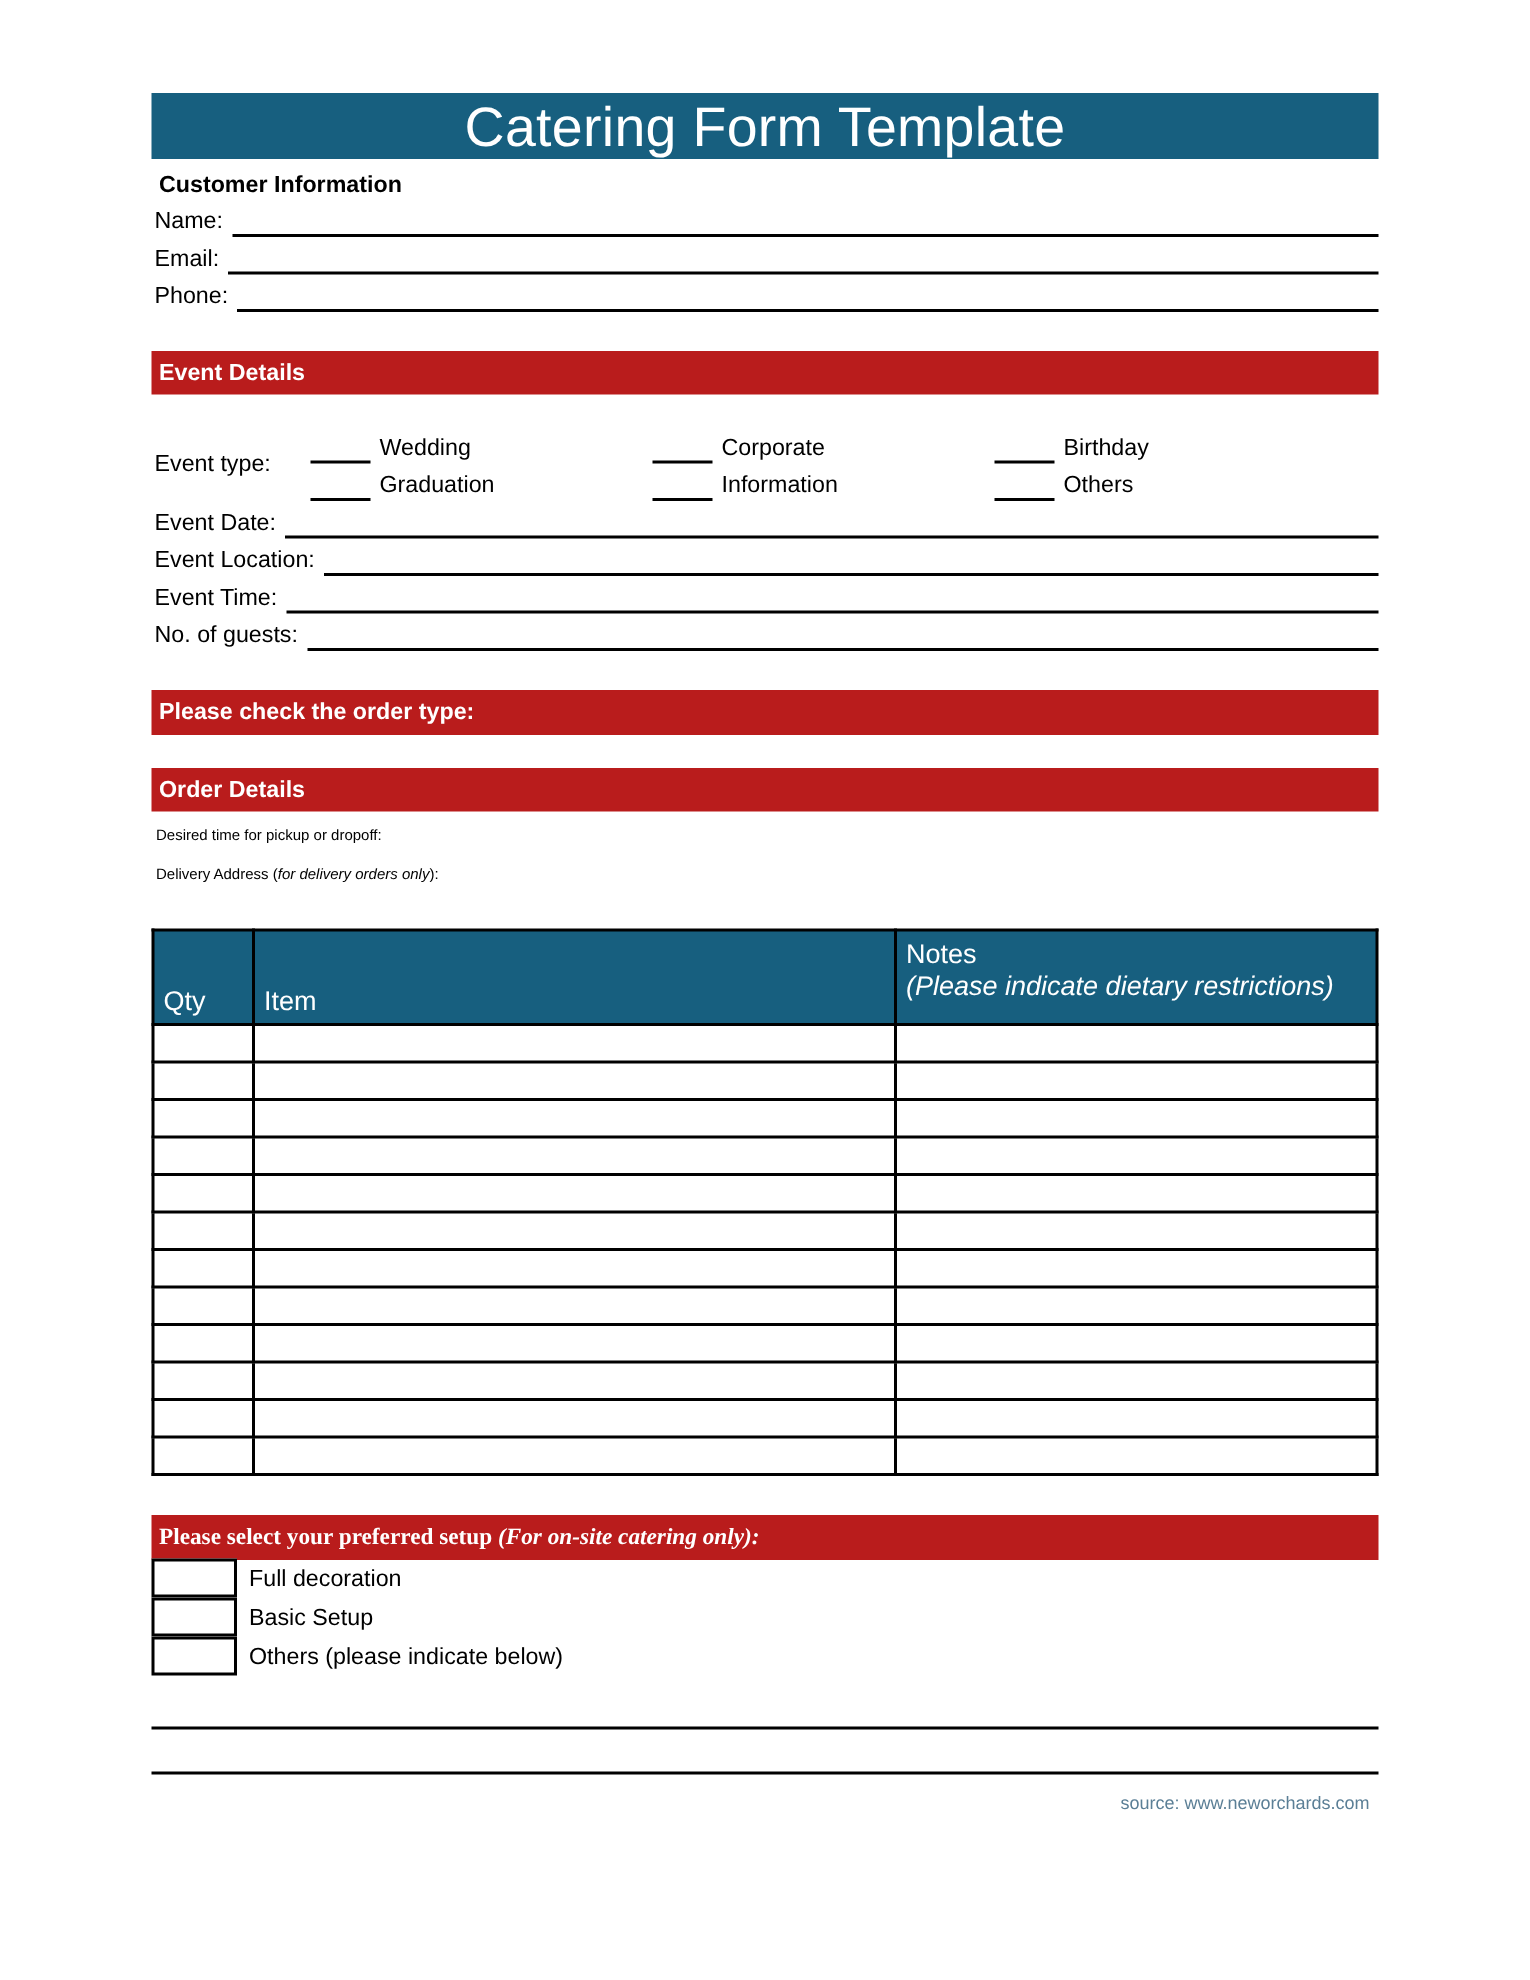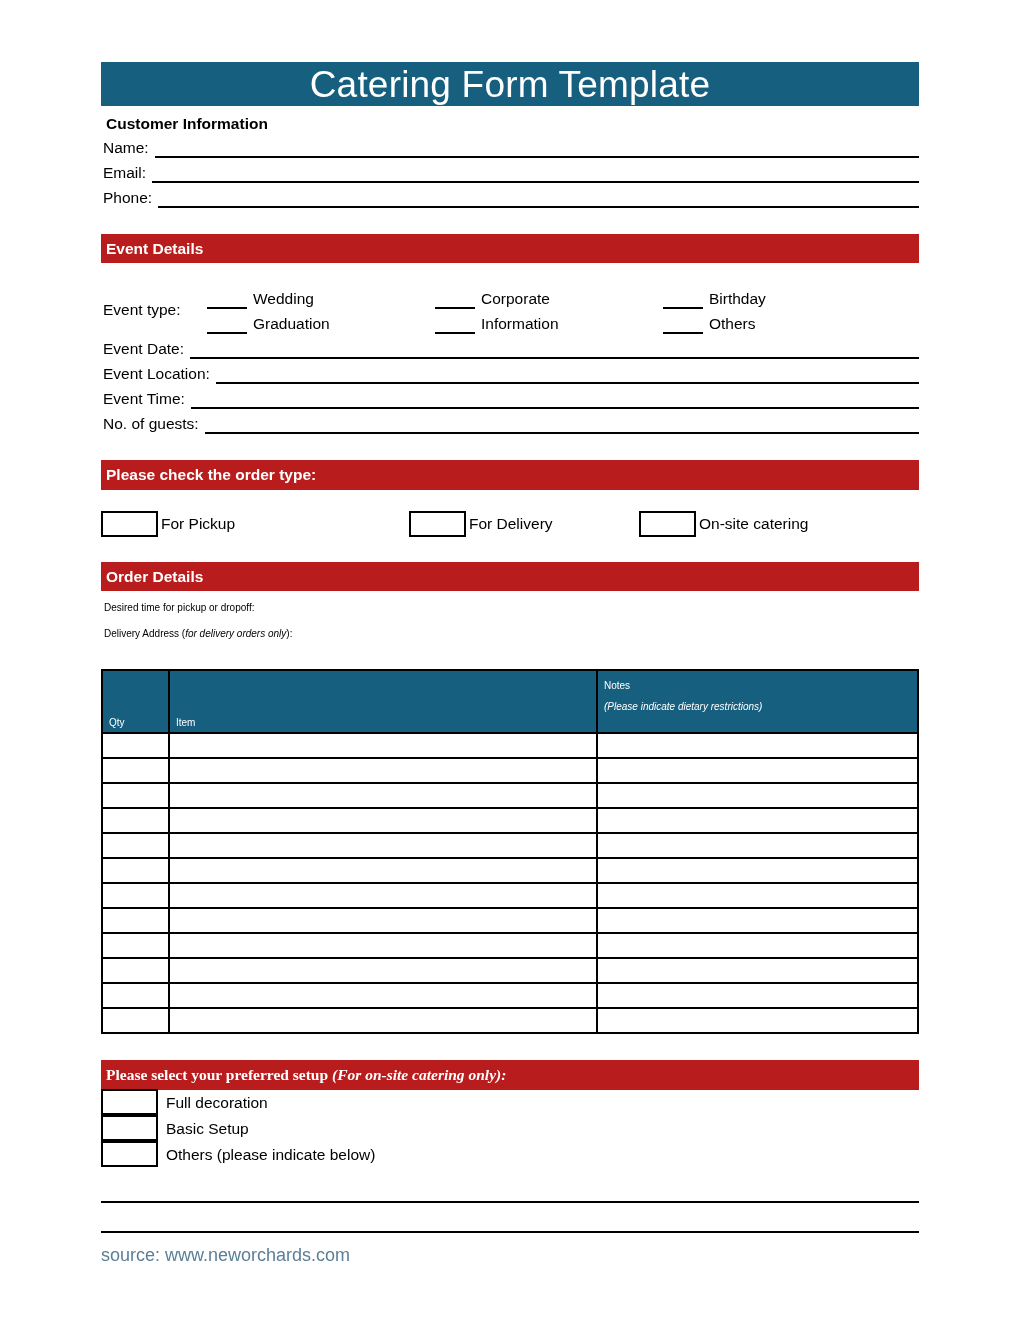--- a/index.html
+++ b/index.html
@@ -159,21 +159,21 @@
     table-layout: fixed;
   }
   .order-table th, .order-table td {
     border: 2.2px solid #000000;
     padding: 0;
   }
   .order-table thead th {
     background: #175f7f;
     color: #ffffff;
     font-weight: 400;
-    font-size: 10px;
+    font-size: 18px;
     text-align: left;
     vertical-align: bottom;
     height: 52px;
     padding: 0 0 4px 6px;
   }
   .order-table thead th.notes-th {
     vertical-align: top;
     padding-top: 5px;
   }
   .notes-th .n-main { display: block; line-height: 20px; }
@@ -207,23 +207,23 @@
   
   .bottom-rule {
     border-bottom: 2.6px solid #000000;
     width: 818px;
   }
   .br1 { margin-top: 33px; }
   .br2 { margin-top: 28px; }
 
   
   .source {
-    text-align: left;
+    text-align: right;
     color: #5b7f96;
-    font-size: 18px;
+    font-size: 12px;
     margin-top: 12px;
     padding-right: 6px;
   }
 </style>
 </head>
 <body>
 
 <div class="page">
 
   <div class="title-bar">
@@ -300,34 +300,20 @@
     <span class="f-rule"></span>
   </div>
   <div class="field-row">
     <span class="f-label">No. of guests:</span>
     <span class="rule-gap-sm"></span>
     <span class="f-rule"></span>
   </div>
 
   <div class="section-bar" style="margin-top:26px;">Please check the order type:</div>
 
-  <div class="checkrow">
-    <div class="cbox-group g1">
-      <span class="cbox"></span>
-      <span class="ct-label">For Pickup</span>
-    </div>
-    <div class="cbox-group g2">
-      <span class="cbox"></span>
-      <span class="ct-label">For Delivery</span>
-    </div>
-    <div class="cbox-group">
-      <span class="cbox"></span>
-      <span class="ct-label">On-site catering</span>
-    </div>
-  </div>
 
   <div class="section-bar" style="margin-top:22px;">Order Details</div>
 
   <div class="text-line">Desired time for pickup or dropoff:</div>
 
   <div class="text-line"><span>Delivery Address (</span><span class="it">for delivery orders only</span><span>):</span></div>
 
   <table class="order-table">
     <thead>
       <tr>

